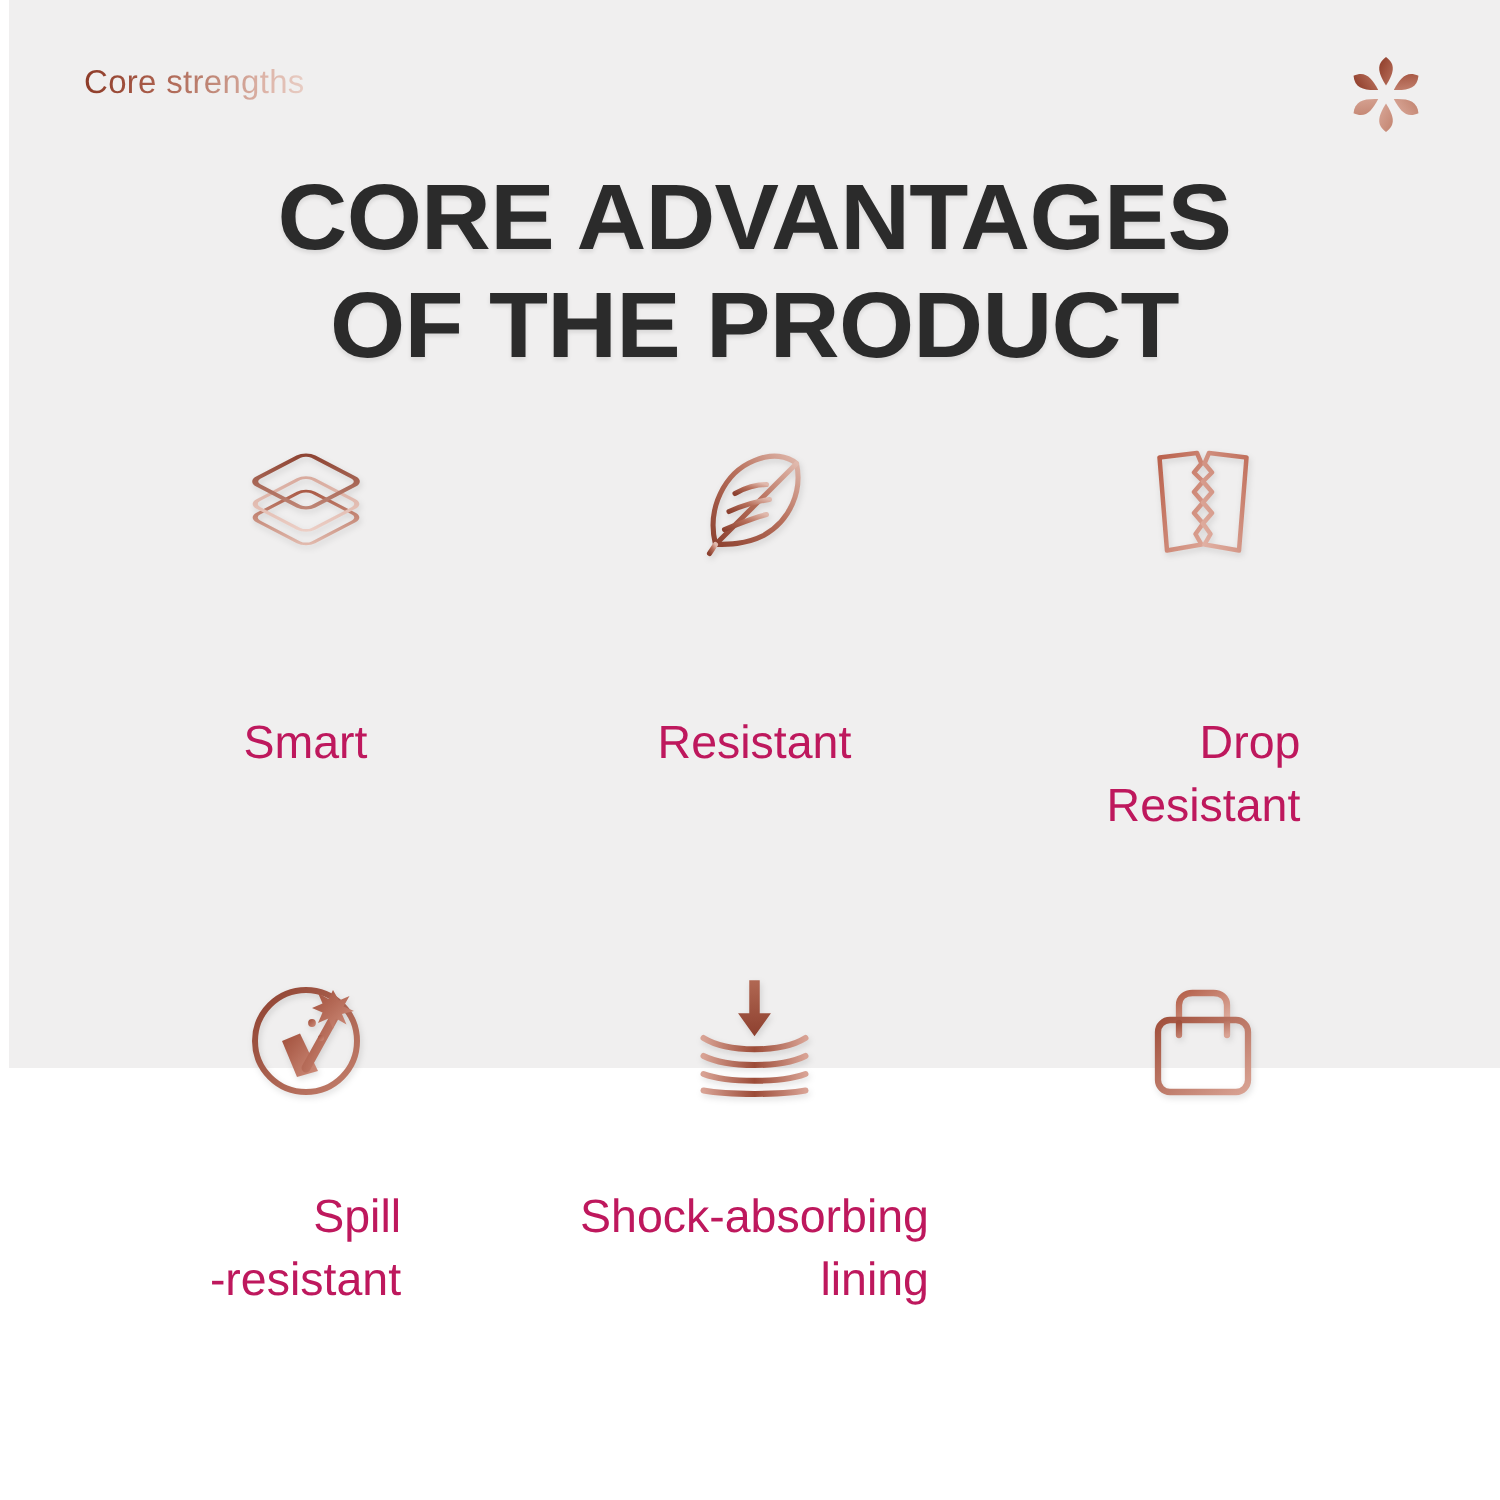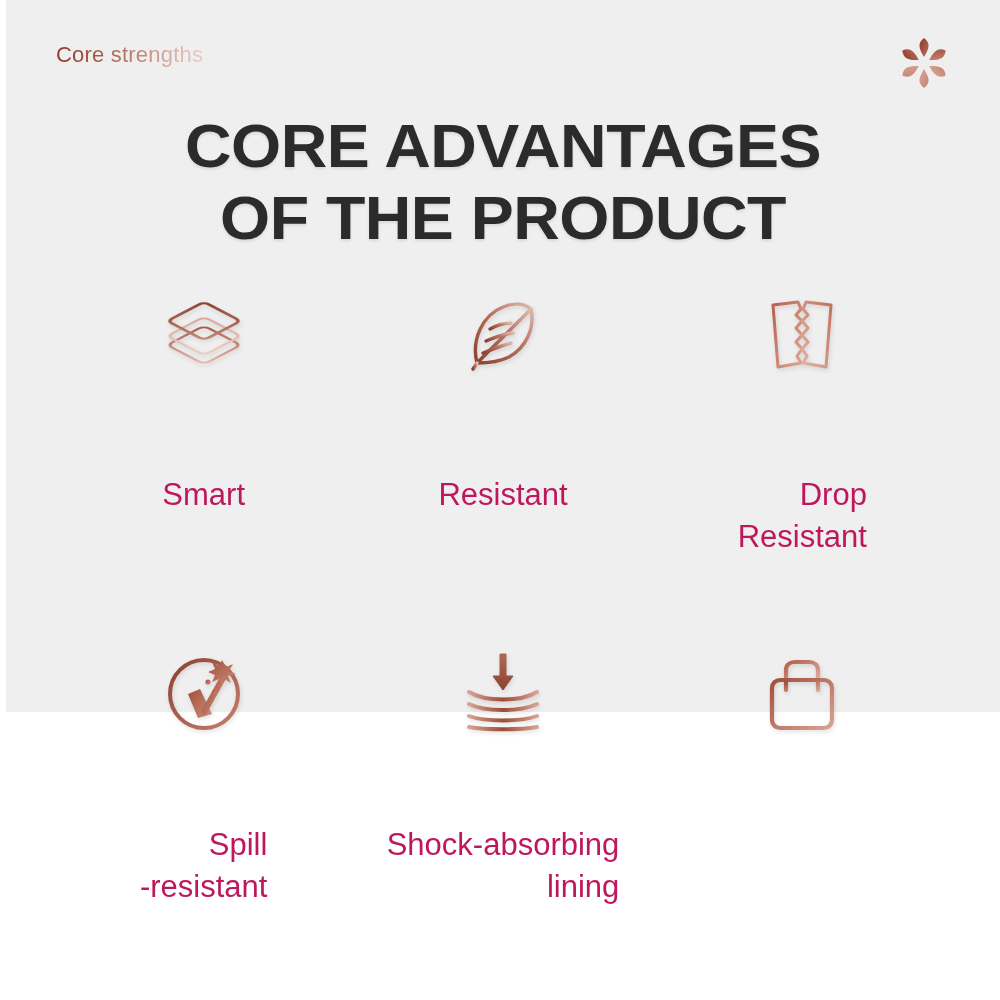--- a/index.html
+++ b/index.html
@@ -91,21 +91,21 @@
     font-family:"Liberation Sans Narrow","Liberation Sans",sans-serif;
     font-size:31px;
     font-weight:400;
     line-height:1.37;
     white-space:nowrap;
   }
   .label span { display:block; }
 
   
   .grid .cell:nth-child(n+4) .icon-wrap { height:148px; }
-  .grid .cell:nth-child(n+4) .label { margin-top:58px; }
+  .grid .cell:nth-child(n+4) .label { margin-top:24px; }
 </style>
 </head>
 <body>
 
 <div id="poster">
 
   <div class="eyebrow">Core strengths</div>
 
   <div class="logo">
     <svg viewBox="0 0 60 60" width="60" height="60" aria-hidden="true">

